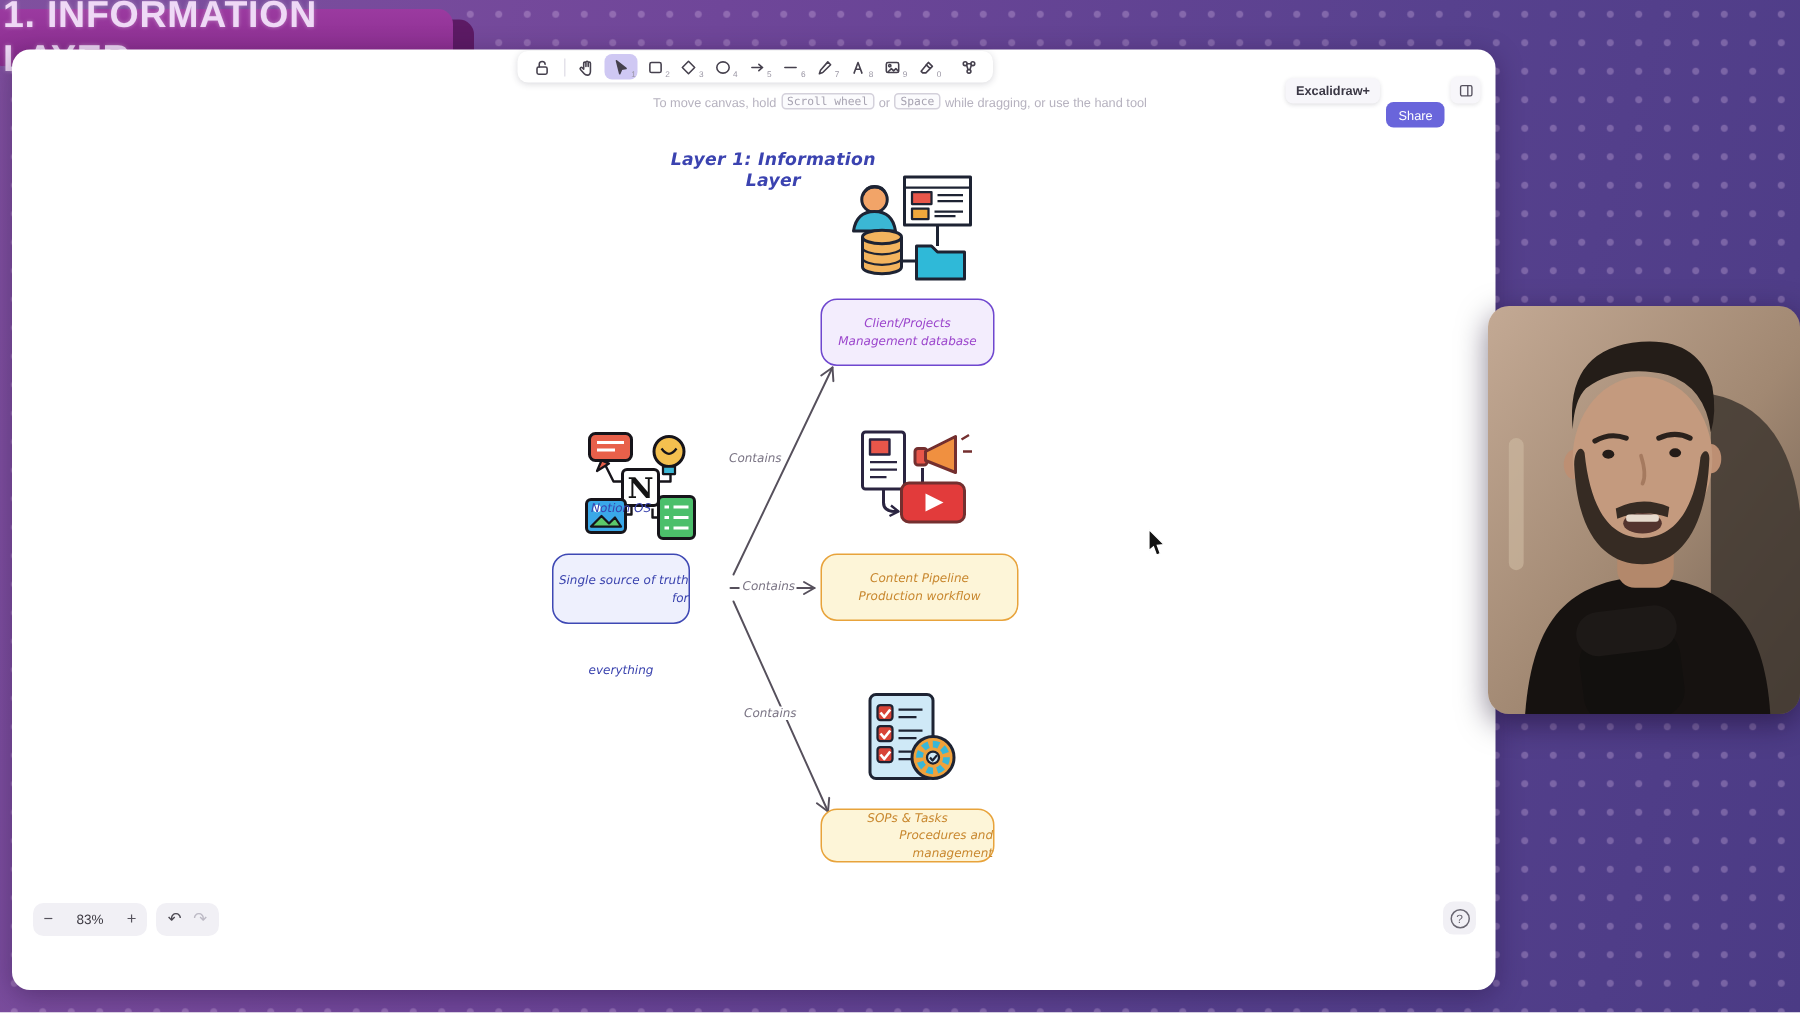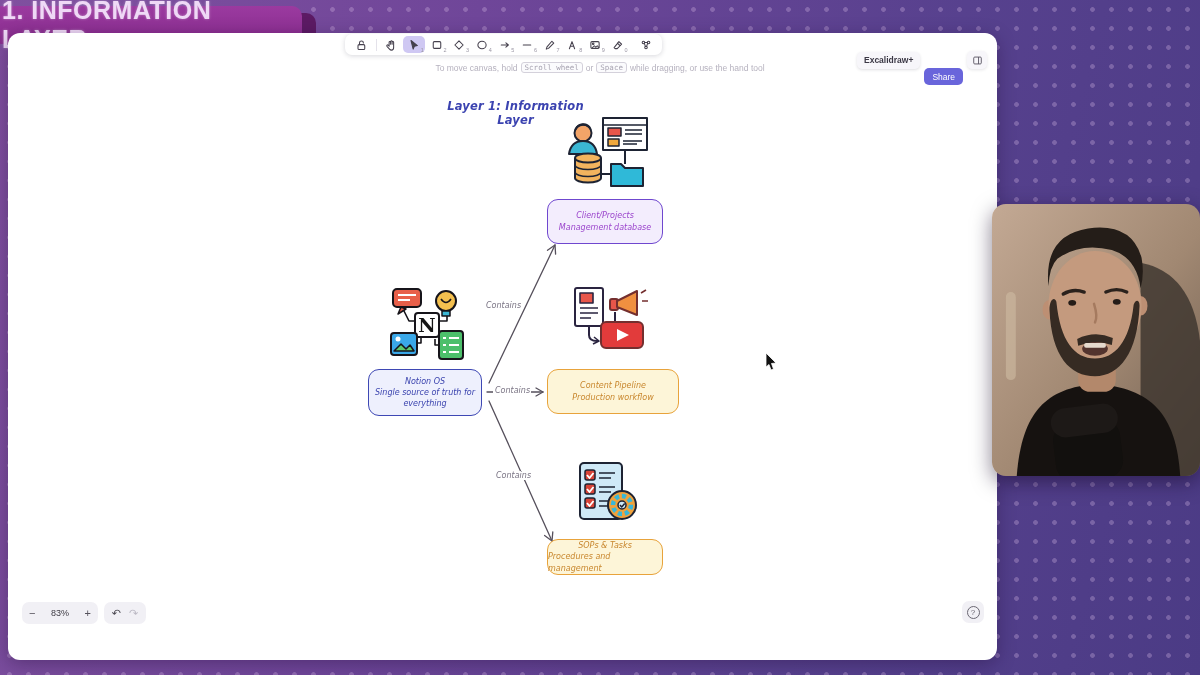--- a/index.html
+++ b/index.html
@@ -45,26 +45,26 @@
     font-size:8.5px; font-weight:700; color:#3b3845; box-shadow:0 1px 3px rgba(40,40,60,.15); cursor:pointer; }
   .btn-share { height:17px; padding:0 8px; background:#6965db; border:none; border-radius:5px;
     font-size:8.5px; color:#ffffff; cursor:pointer;margin-top:33px; }
   .btn-lib { height:18px; width:20px; background:#f7f6fa; border:none; border-radius:5px;
     box-shadow:0 1px 3px rgba(40,40,60,.12); display:flex; align-items:center; justify-content:center; cursor:pointer; }
   .btn-lib svg { width:11px; height:11px; stroke:#55515e; stroke-width:1.3; fill:none; }
   
   .dg-title { position:absolute; left:428px; top:99px; width:175px; text-align:center;
     font-size:11.5px; font-weight:700; color:#3b43b0; letter-spacing:.2px; }
   .node { position:absolute; border-radius:11px; display:flex; flex-direction:column;
-    align-items:center; justify-content:center; text-align:left; line-height:1.4;
+    align-items:center; justify-content:center; text-align:right; line-height:1.4;
     font-size:8px; cursor:pointer; }
   .node.purple { left:547px; top:199px; width:116px; height:45px;
     background:#f3edfd; border:1.5px solid #6f47cf; color:#9b45cc; }
-  .node.blue   { left:368px; top:369px; width:114px; height:47px;
-    background:#eef0fd; border:1.5px solid #3e48b4; color:#3a43ae; }
+  .node.blue   { left:368px; top:369px; width:92px; height:47px;
+    background:#eef0fd; border:1.5px solid #3e48b4; color:#3a43ae;gap:37px; }
   .node.yellow1{ left:547px; top:369px; width:132px; height:45px;
     background:#fdf5d8; border:1.5px solid #e8a33b; color:#c8872e; }
   .node.yellow2{ left:547px; top:539px; width:116px; height:36px;
     background:#fdf5d8; border:1.5px solid #e8a33b; color:#c8872e; }
   .edge-label { position:absolute; background:#ffffff; padding:0 2px; font-size:8px;
     color:#7a7484; text-align:center; }
   .dg-svg { position:absolute; left:0; top:0; width:989px; height:627px; pointer-events:none; }
   .icon-abs { position:absolute; }
   
   .zoom-island { position:absolute; left:22px; top:602px; width:76px; height:22px;

